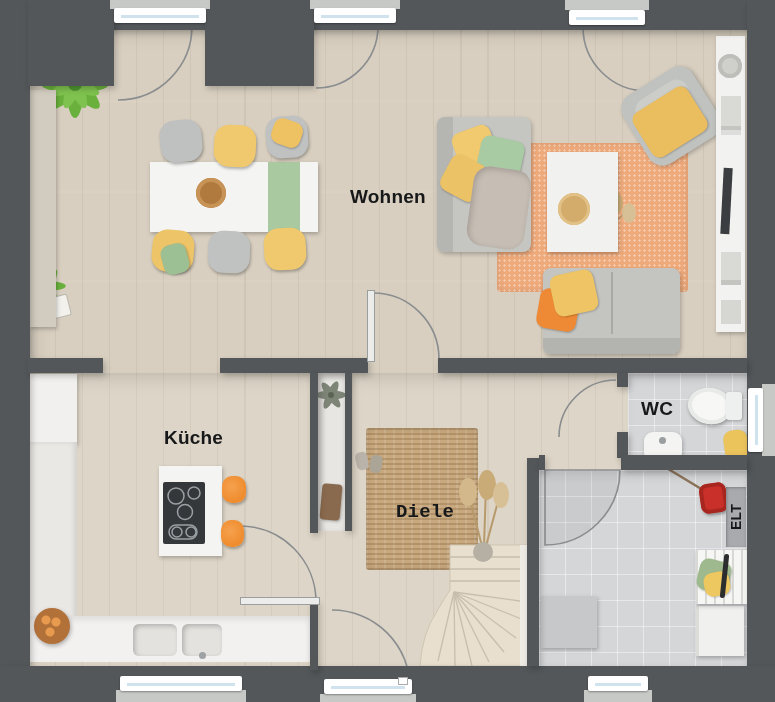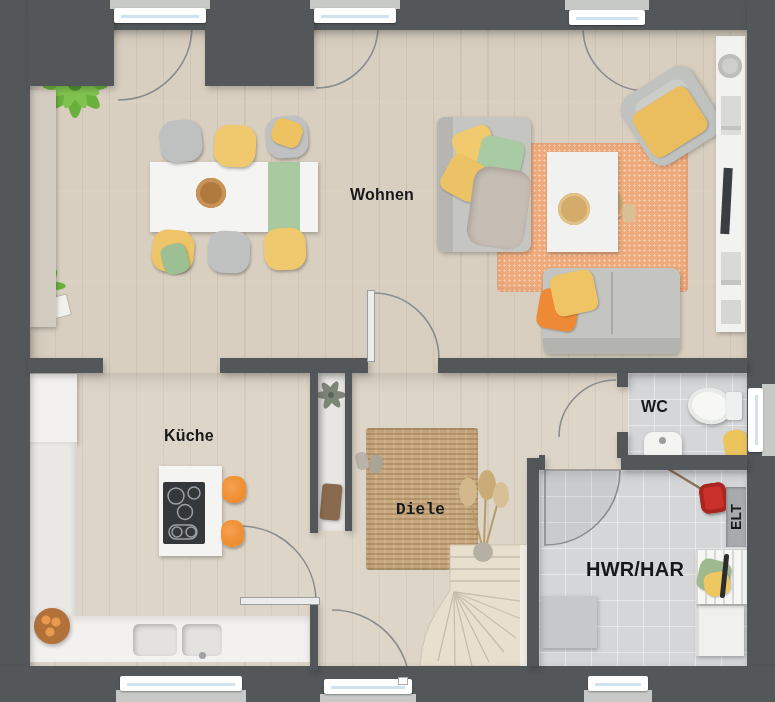--- a/index.html
+++ b/index.html
@@ -10,21 +10,21 @@
   .floor-wood-b{background:#ddd5c7;background-image:repeating-linear-gradient(90deg,rgba(115,95,72,.08) 0 1.5px,transparent 1.5px 27px);box-shadow:inset 0 14px 20px -12px rgba(0,0,0,.16),inset 14px 0 20px -14px rgba(0,0,0,.10);}
   .floor-tile{background:#d5d6d8;background-image:linear-gradient(rgba(255,255,255,.45) 1px,transparent 1px),linear-gradient(90deg,rgba(255,255,255,.45) 1px,transparent 1px);background-size:26px 26px;box-shadow:inset 0 10px 16px -10px rgba(0,0,0,.18);}
   .wall{background:#53575a;box-shadow:2px 3px 6px rgba(0,0,0,.22);}
   .win{background:#fff;border-radius:2px;box-shadow:0 1px 2px rgba(0,0,0,.35);}
   .win:after{content:"";position:absolute;left:7px;right:7px;top:45%;height:3px;background:#cfe2ed;}
   .winv:after{left:45%;top:7px;bottom:7px;width:3px;height:auto;right:auto;}
   .sill{background:#c6c9c6;}
   .furn{box-shadow:1px 2px 4px rgba(0,0,0,.25);}
   .chair{width:42px;height:42px;border-radius:15px;box-shadow:1px 2px 3px rgba(0,0,0,.28);}
   .pillow{border-radius:9px;box-shadow:1px 1px 2px rgba(0,0,0,.22);}
-  .lbl{color:#17181a;font-weight:bold;font-size:16px;letter-spacing:.2px;white-space:nowrap;}
+  .lbl{color:#17181a;font-weight:bold;font-size:19px;letter-spacing:.2px;white-space:nowrap;}
   .rug-orange{background:#efaa7b;background-image:radial-gradient(rgba(255,255,255,.35) 1px,transparent 1.4px);background-size:5px 5px;border-radius:4px;box-shadow:inset 0 0 8px rgba(0,0,0,.12);}
   .rug-jute{background:#c8a87e;background-image:repeating-linear-gradient(0deg,rgba(120,90,50,.28) 0 1.5px,transparent 1.5px 5px),repeating-linear-gradient(90deg,rgba(255,255,255,.12) 0 2px,transparent 2px 9px);border-radius:3px;box-shadow:inset 0 0 8px rgba(0,0,0,.15);}
   svg{display:block;}
 </style>
 </head>
 <body>
 
 <div class="plan">
 
   <div class="abs floor-wood-a" style="left:28px;top:24px;width:719px;height:349px;"></div>
@@ -248,16 +248,15 @@
   <div class="abs win" style="left:120px;top:676px;width:122px;height:15px;"></div>
   <div class="abs win" style="left:324px;top:679px;width:88px;height:15px;"></div>
   <div class="abs win" style="left:588px;top:676px;width:60px;height:15px;"></div>
   <div class="abs win winv" style="left:748px;top:388px;width:15px;height:64px;"></div>
   <div class="abs" style="left:398px;top:677px;width:8px;height:6px;background:#fff;border:1px solid #aaa;"></div>
 
   <div class="abs lbl" style="left:350px;top:186px;">Wohnen</div>
   <div class="abs lbl" style="left:164px;top:427px;">Küche</div>
   <div class="abs lbl" style="left:396px;top:501px;font-family:Liberation Mono, monospace;">Diele</div>
   <div class="abs lbl" style="left:641px;top:398px;">WC</div>
-  <div class="abs lbl" style="left:586px;top:558px;font-size:20px;">HWR/HAR</div>
   <div class="abs lbl" style="left:706px;top:509px;width:60px;text-align:center;font-size:14px;transform:rotate(-90deg);">ELT</div>
 
 </div>
 
 </body></html>

